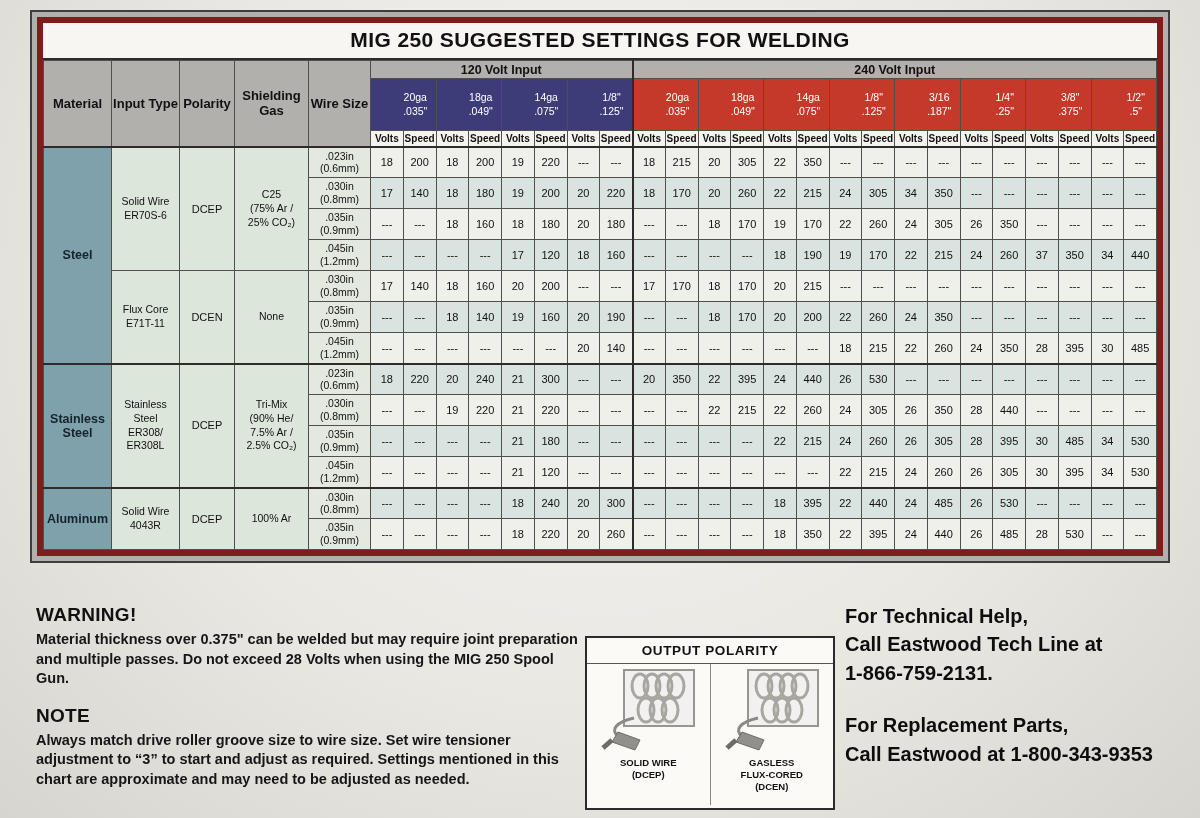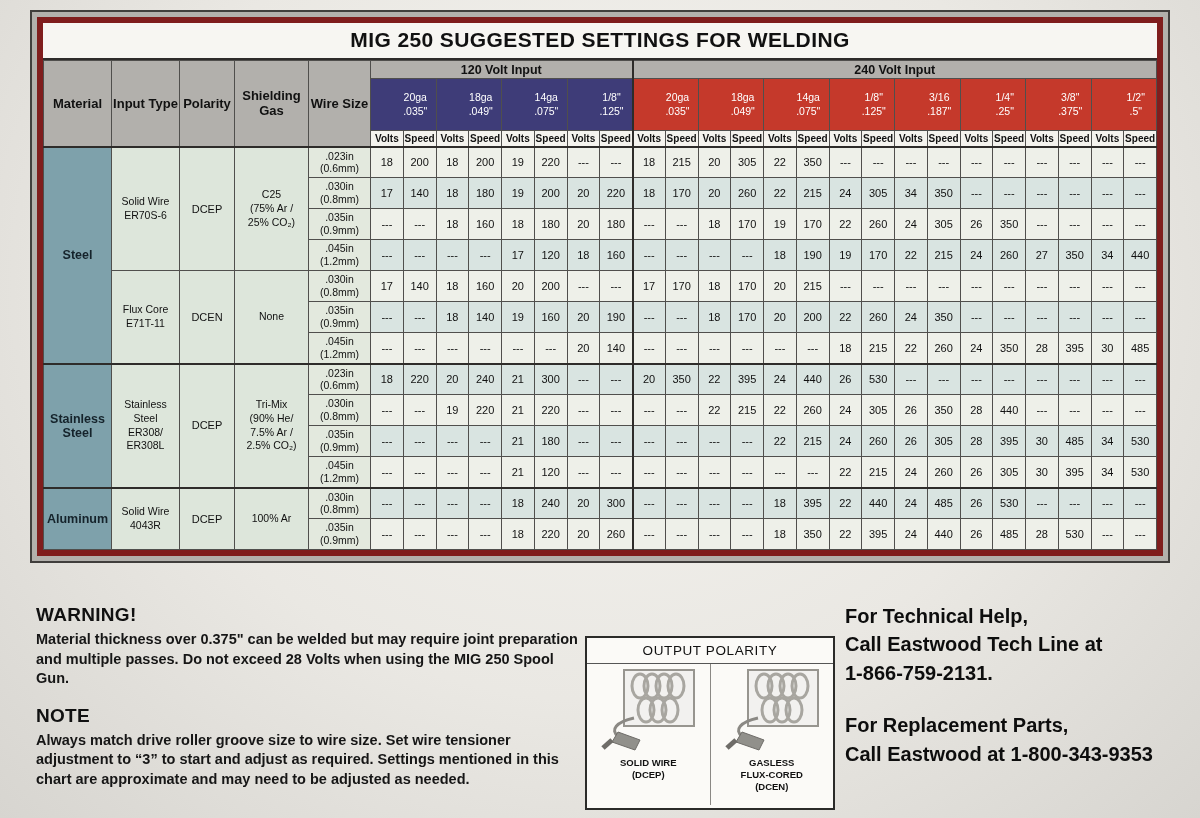--- a/index.html
+++ b/index.html
@@ -39,21 +39,21 @@
 
   .notes { position: absolute; left: 36px; top: 604px; width: 548px; }
   .notes h2 { margin: 0 0 4px 0; font-size: 19px; font-weight: bold; letter-spacing: 0.3px; }
   .notes p { margin: 0 0 16px 0; font-size: 14.5px; font-weight: bold; line-height: 1.35; color: #161616; }
 
   .polarity-box {
     position: absolute; left: 585px; top: 636px; width: 250px; height: 174px;
     background: #fbfaf7; border: 2px solid #2b2b29;
   }
   .polarity-title {
-    font-size: 13.5px; font-weight: normal; text-align: center; padding: 5px 0;
+    font-size: 13.5px; font-weight: bold; text-align: center; padding: 5px 0;
     border-bottom: 1px solid #555; letter-spacing: 0.6px;
   }
   .polarity-body { display: flex; height: calc(100% - 29px); }
   .pol-half { flex: 1; display: flex; flex-direction: column; align-items: center; padding: 4px 4px 6px; }
   .pol-divider { width: 1px; background: #8a8884; }
   .pol-caption { font-size: 9.5px; font-weight: bold; text-align: center; white-space: pre-line; line-height: 1.25; margin-top: 3px; }
 
   .contact { position: absolute; left: 845px; top: 602px; width: 352px; }
   .contact .contact-line { font-size: 20px; font-weight: bold; line-height: 1.42; color: #0d0d0d; }
   .contact .gap { height: 24px; }
@@ -291,21 +291,21 @@
             <td class="val-cell">---</td>
             <td class="val-cell">---</td>
             <td class="val-cell">18</td>
             <td class="val-cell">190</td>
             <td class="val-cell">19</td>
             <td class="val-cell">170</td>
             <td class="val-cell">22</td>
             <td class="val-cell">215</td>
             <td class="val-cell">24</td>
             <td class="val-cell">260</td>
-            <td class="val-cell">27</td>
+            <td class="val-cell">37</td>
             <td class="val-cell">350</td>
             <td class="val-cell">34</td>
             <td class="val-cell">440</td>
           </tr>
           <tr class="even">
             <td class="desc-cell" rowspan="3">Flux Core
 E71T-11</td>
             <td class="desc-cell pol" rowspan="3">DCEN</td>
             <td class="desc-cell" rowspan="3">None</td>
             <td class="wire-size-cell">.030in

